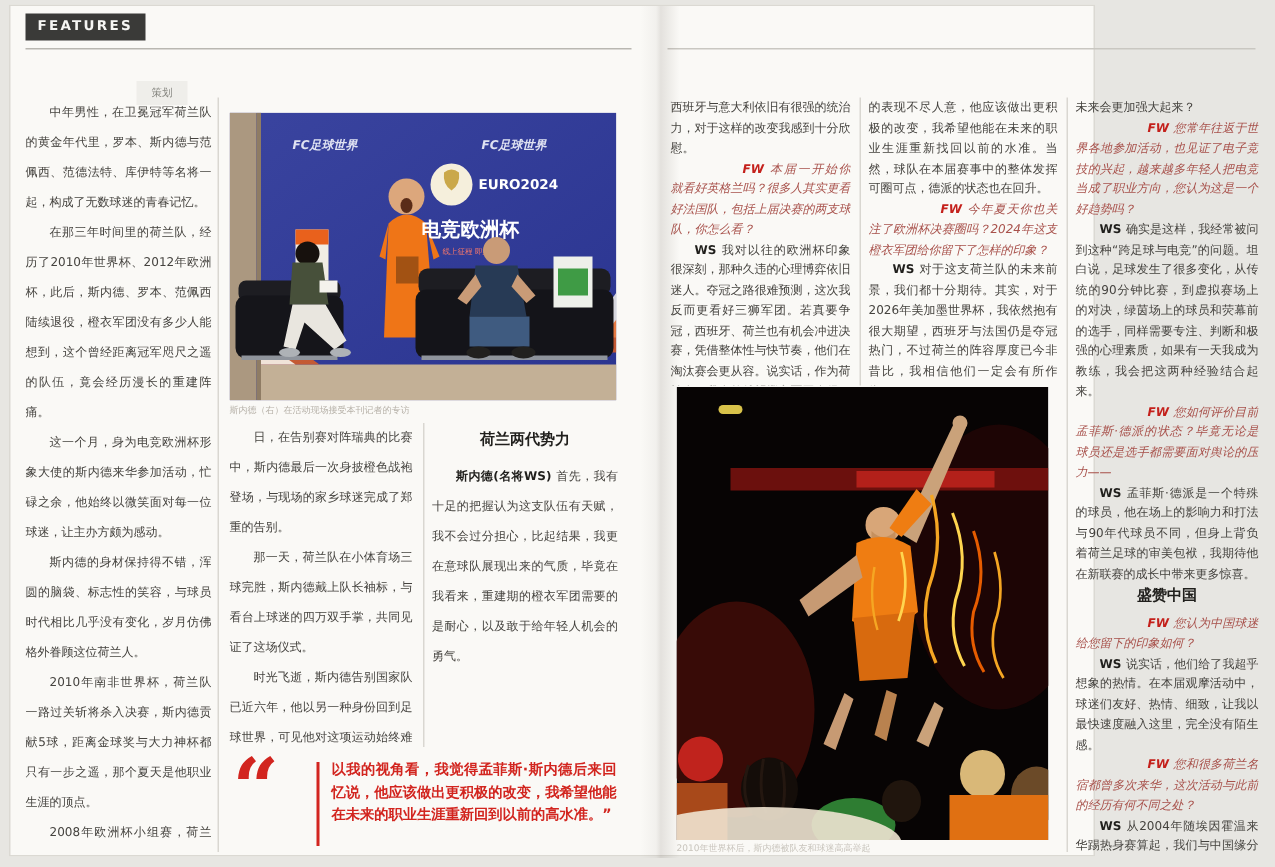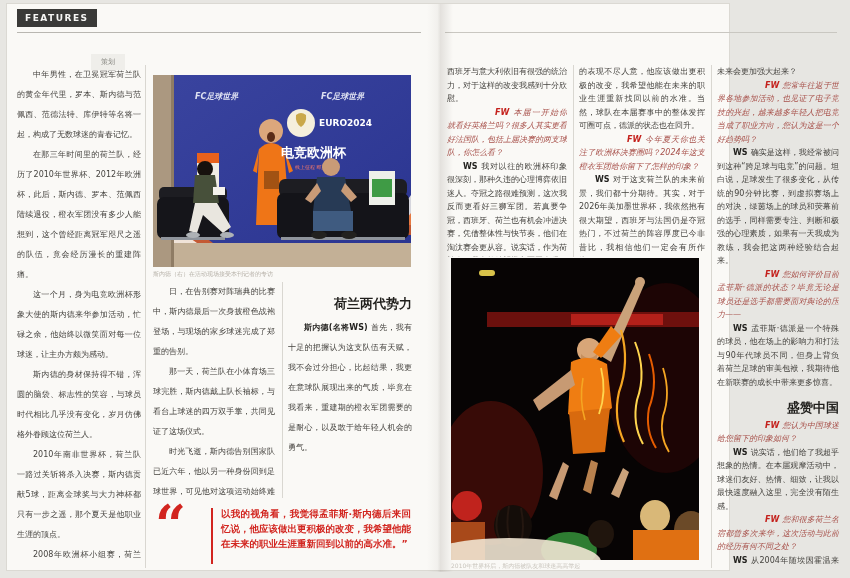--- a/index.html
+++ b/index.html
@@ -26,21 +26,21 @@
     font-size:7px;padding:3px 10px;margin-top:44px;
   }
   .hrule{position:absolute;height:1px;background:#b9b7b1;}
   .vrule{position:absolute;width:1px;background:#d9d7d1;}
   .col{position:absolute;overflow:hidden;font-size:8px;line-height:20px;color:#45433f;}
   .rcol{line-height:13.5px;}
   .para{margin:0;text-indent:2em;text-align:justify;}
   .fw-label{color:#c4201b;font-weight:bold;font-style:italic;padding-right:3px;margin-left:32px;}
   .q-text{color:#a8514b;font-style:italic;}
   .ws-label{color:#201f1c;font-weight:bold;padding-right:3px;}
-  .section-heading{text-align:right;font-weight:bold;font-size:13px;color:#201f1c;margin:12px 0 4px 0;text-indent:0;}
+  .section-heading{text-align:center;font-weight:bold;font-size:10px;color:#201f1c;margin:2px 0 4px 0;text-indent:0;}
   .photo{position:absolute;overflow:hidden;}
   .photo svg{display:block;}
   .caption{position:absolute;font-size:6px;color:#b6b1a8;line-height:8px;overflow:hidden;white-space:nowrap;}
   .quote-box{position:absolute;}
   .quote-mark{
     position:absolute;left:2px;top:-6px;color:#d2251f;
     font-family:"DejaVu Serif","Liberation Serif",serif;
     font-size:54px;font-weight:bold;line-height:1;
   }
   .quote-line{position:absolute;left:58px;top:4px;width:2px;height:56px;background:#d2251f;}

